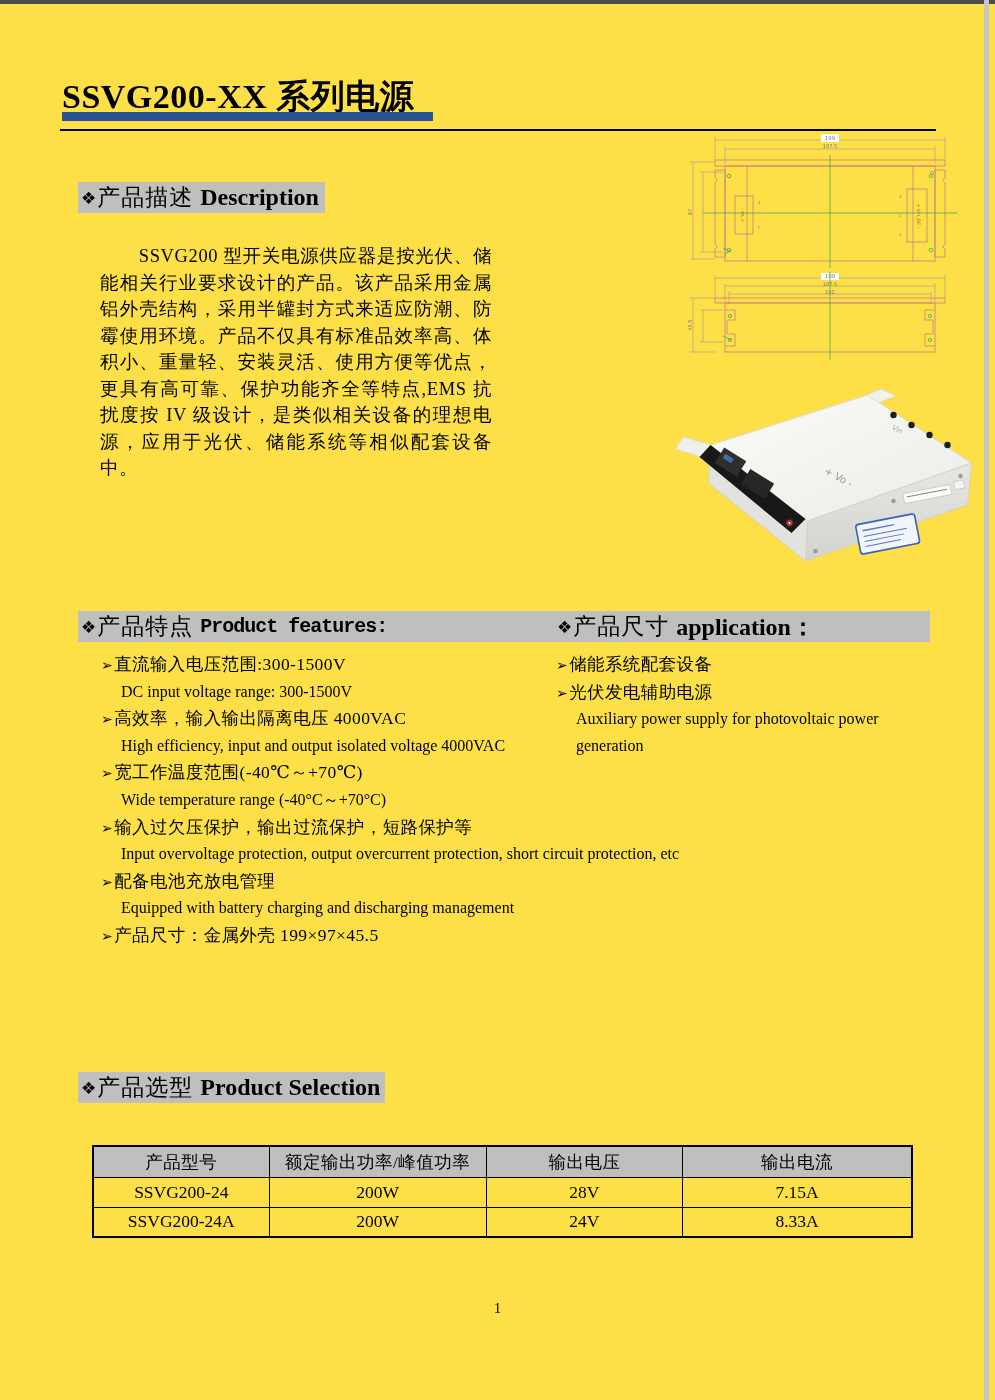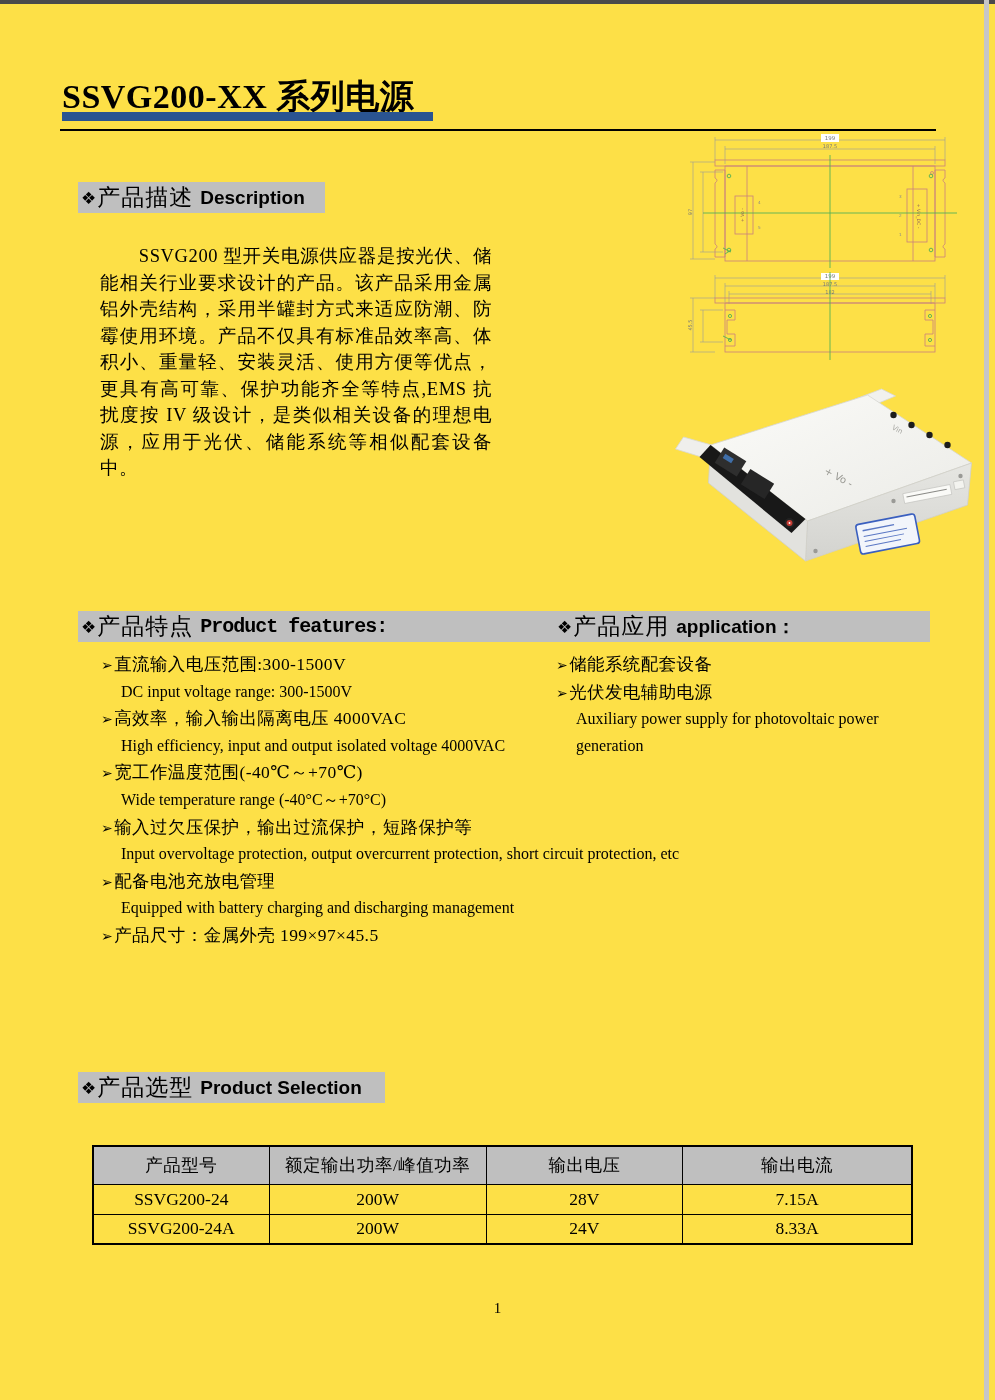--- a/index.html
+++ b/index.html
@@ -25,21 +25,21 @@
   .title-underline { position: absolute; left: 62px; top: 112px; width: 371px; height: 9px; }
   .title-rule { position: absolute; left: 60px; top: 129px; width: 876px; height: 2px; background: #000; }
 
   .secbar {
     position: absolute; height: 31px;
     display: flex; align-items: center;
     padding-left: 3px; white-space: nowrap;
   }
   .secbar .marker { font-family: "DejaVu Sans", sans-serif; font-size: 17px; margin-right: 1px; }
   .secbar .zh { font-family: "Liberation Serif", "DejaVu Serif", serif; font-size: 23px; letter-spacing: 1px; }
-  .secbar .en-sans { font-family: Liberation Sans, sans-serif; font-weight: bold; font-size: 19px; margin-left: 7px; }
+  .secbar .en-sans { font-family: Liberation Serif, serif; font-weight: bold; font-size: 24px; margin-left: 7px; }
   .secbar .en-mono { font-family: "Liberation Mono", "DejaVu Sans Mono", monospace; font-weight: bold; font-size: 20px; margin-left: 7px; letter-spacing: -1px; }
 
   #bar-description { left: 78px; top: 182px; width: 247px; }
   #bar-feat-app    { left: 78px; top: 611px; width: 852px; padding-left: 0; }
   #bar-feat-app .grp { position: absolute; display: flex; align-items: center; }
   #bar-feat-app .grp-features { left: 3px; }
   #bar-feat-app .grp-application { left: 479px; }
   #bar-selection  { left: 78px; top: 1072px; width: 307px; }
 
   .description-body {
@@ -55,21 +55,21 @@
   .li-en { font-size: 16px; line-height: 26.6px; padding-left: 20px; }
   .feature-list .li-en { white-space: nowrap; }
 
   .sel-table {
     position: absolute; left: 92px; top: 1145px; width: 821px;
     border-collapse: collapse; table-layout: fixed;
     font-size: 17.5px; text-align: center;
     border: 2px solid #000;
   }
   .sel-table th, .sel-table td { border: 1px solid #000; padding: 0; }
-  .sel-table th { background: #bfbfbf; font-weight: normal; height: 38px; letter-spacing: 0.5px; text-align: center; }
+  .sel-table th { background: #bfbfbf; font-weight: normal; height: 31px; letter-spacing: 0.5px; text-align: center; }
   .sel-table td { height: 30px; }
   .sel-table col:nth-child(1) { width: 21.5%; }
   .sel-table col:nth-child(2) { width: 26.5%; }
   .sel-table col:nth-child(3) { width: 24%; }
   .sel-table col:nth-child(4) { width: 28%; }
 
   .page-number { position: absolute; left: 0; top: 1300px; width: 995px; text-align: center; font-size: 15px; }
 
   .drawing { position: absolute; left: 685px; top: 132px; width: 290px; height: 230px; }
   .photo   { position: absolute; left: 653px; top: 383px; width: 325px; height: 205px; }
@@ -238,21 +238,21 @@
   </svg>
 
   <div class="secbar" id="bar-feat-app" style="background: rgb(191, 191, 191);">
     <span class="grp grp-features">
       <span class="marker">❖</span>
       <span class="zh">产品特点</span>
       <span class="en-mono">Product features:</span>
     </span>
     <span class="grp grp-application">
       <span class="marker">❖</span>
-      <span class="zh">产品应用</span>
+      <span class="zh">产品尺寸</span>
       <span class="en-sans">application：</span>
     </span>
   </div>
 
   <div class="feature-list">
       <div class="li-zh"><span class="bullet">➢</span>直流输入电压范围:300-1500V</div>
       <div class="li-en">DC input voltage range: 300-1500V</div>
       <div class="li-zh"><span class="bullet">➢</span>高效率，输入输出隔离电压 4000VAC</div>
       <div class="li-en">High efficiency, input and output isolated voltage 4000VAC</div>
       <div class="li-zh"><span class="bullet">➢</span>宽工作温度范围(-40℃～+70℃)</div>

